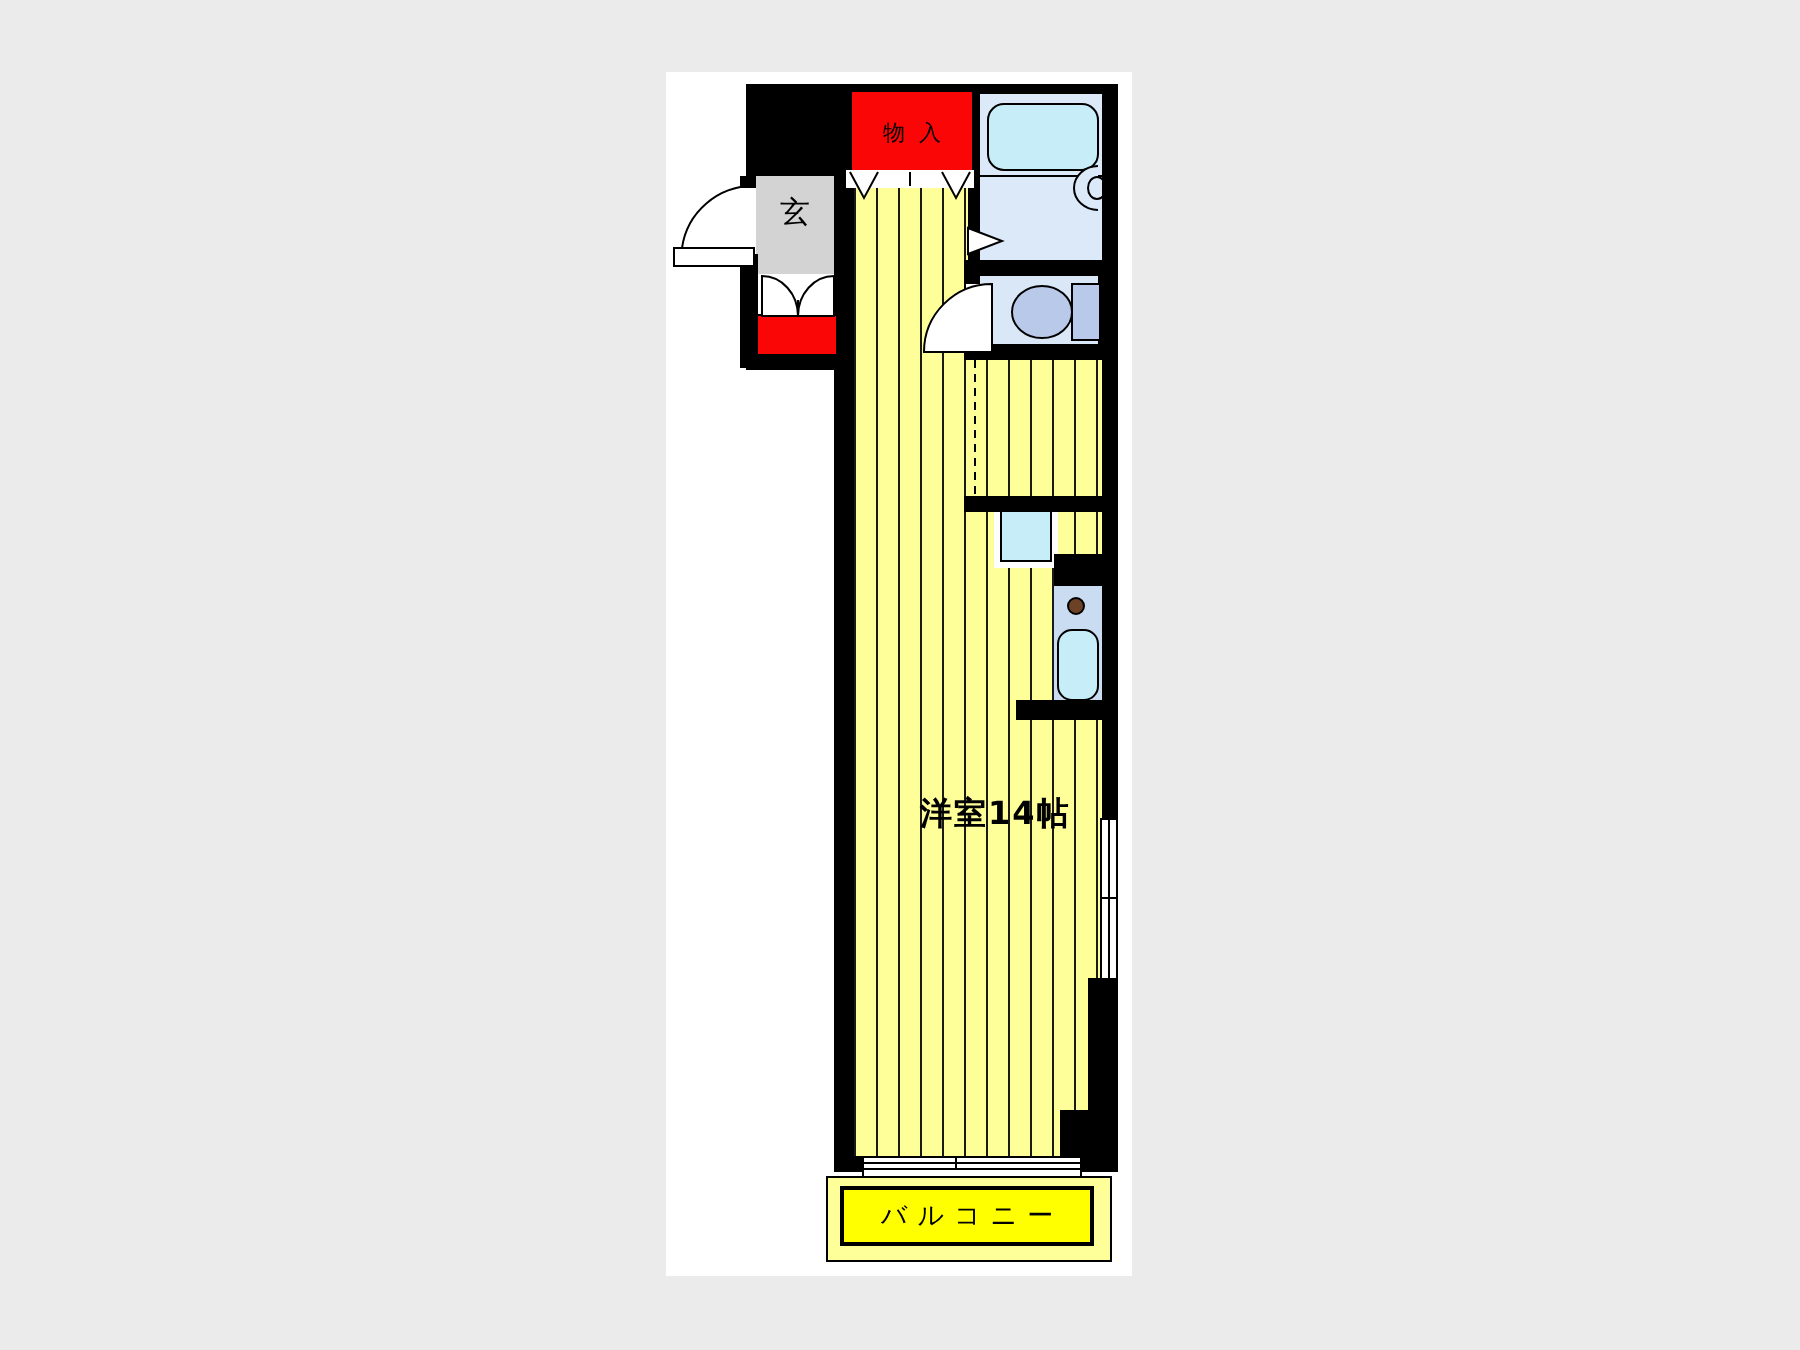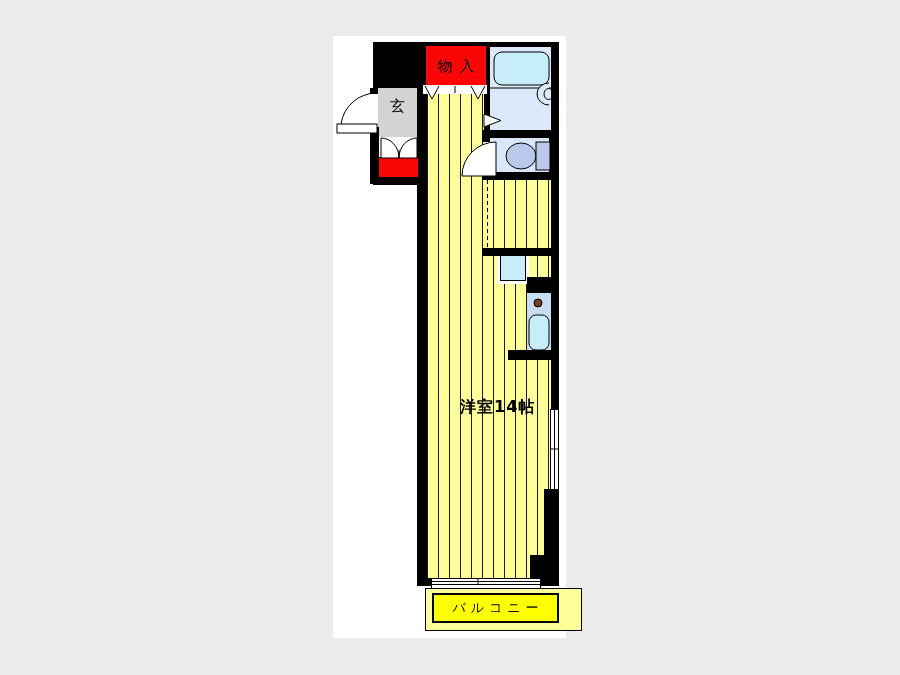--- a/index.html
+++ b/index.html
@@ -30,21 +30,21 @@
   .white-area{background:#fff;z-index:2;}
   .v-band{background:#fff;z-index:4;}
   .washer-pan{background:var(--tub,#c6edf8);border:1px solid var(--wall,#000);
     box-shadow:0 0 0 3px #fff;box-sizing:border-box;z-index:2;}
   .kitchen{background:var(--kitchen,#c9dcf2);z-index:2;}
   .balcony-outer{background:var(--room-fill,#ffff99);border:1px solid var(--wall,#000);
     box-sizing:border-box;z-index:2;}
   .balcony-inner{background:var(--balcony-yellow,#ff0);border:2px solid var(--wall,#000);
     box-sizing:border-box;display:flex;align-items:center;justify-content:center;}
   .lbl{color:#000;z-index:5;white-space:nowrap;}
-  .lbl-closet{font-size:15px;letter-spacing:7px;padding-left:7px;}
+  .lbl-closet{font-size:11px;letter-spacing:7px;padding-left:7px;}
   .lbl-entrance{font-size:15px;}
   .lbl-room{font-size:16px;letter-spacing:1px;}
   .lbl-balcony{font-size:13px;letter-spacing:5px;padding-left:5px;}
   svg.overlay{position:absolute;left:0;top:0;z-index:6;pointer-events:none;}
 </style>
 </head>
 <body>
 
 <div class="abs paper">
 
@@ -83,21 +83,21 @@
   <div class="abs red-box" style="left:91px;top:8px;width:64px;height:44px;">
     <span class="lbl lbl-closet">物入</span>
   </div>
   <div class="abs red-box small" style="left:45px;top:121px;width:41px;height:21px;"></div>
 
   <div class="abs v-band" style="left:90px;top:49px;width:64px;height:9px;"></div>
 
   <div class="abs washer-pan" style="left:167px;top:219px;width:26px;height:26px;"></div>
   <div class="abs kitchen" style="left:194px;top:257px;width:25px;height:59px;"></div>
 
-  <div class="abs balcony-outer" style="left:92px;top:552px;width:157px;height:43px;">
+  <div class="abs balcony-outer" style="left:80px;top:552px;width:143px;height:43px;">
     <div class="abs balcony-inner" style="left:6px;top:4px;width:127px;height:30px;">
       <span class="lbl lbl-balcony">バルコニー</span>
     </div>
   </div>
 
   <svg class="overlay" width="233" height="602" viewBox="0 0 233 602">
 
     <rect x="4" y="88" width="40" height="9" fill="#fff" stroke="#000"></rect>
     <path d="M 8,88 A 36,36 0 0 1 44,57" fill="none" stroke="#000"></path>
 

